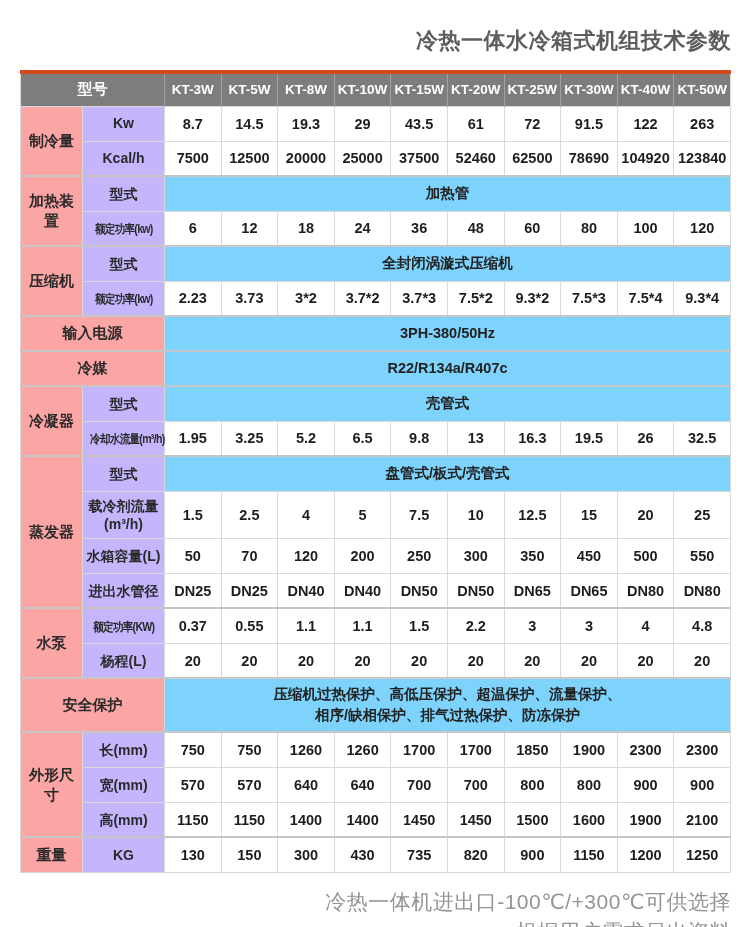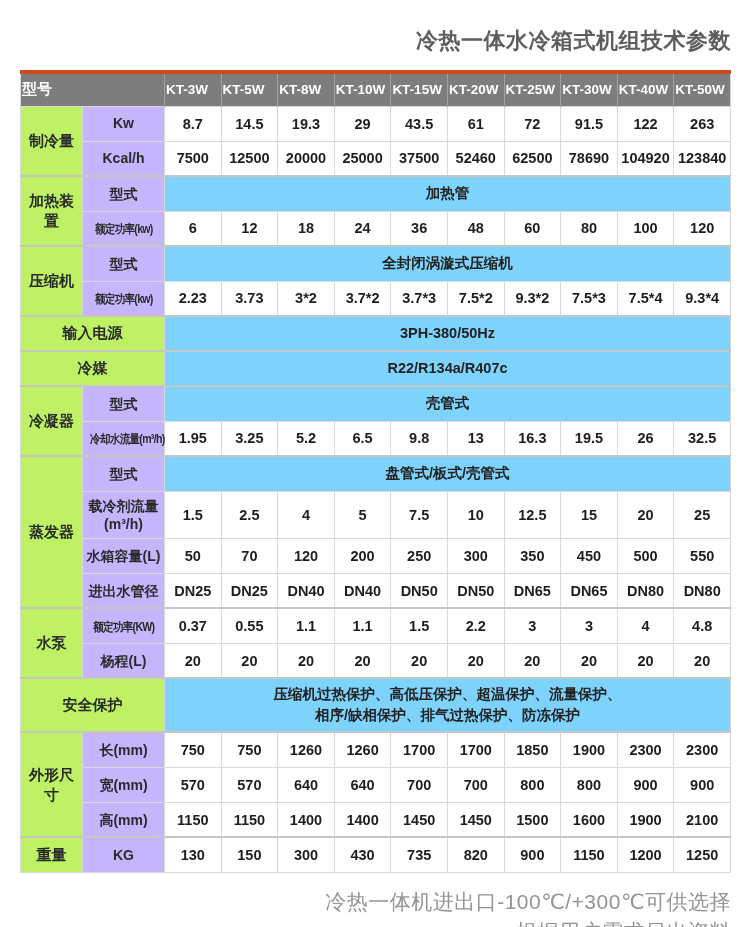--- a/index.html
+++ b/index.html
@@ -36,39 +36,39 @@
   col.c-group { width: 62px; }
   col.c-sub   { width: 82px; }
 
   thead th {
     background: #7d7d7d;
     color: #ffffff;
     font-size: 13.5px;
     font-weight: 600;
     height: 34px;
     border-left: 1px solid #a2a2a2;
-    text-align: left;
+    text-align: center;
     vertical-align: middle;
     padding: 0 1px;
   }
   thead th:first-child { border-left: none; font-size: 15px; }
 
   tbody { border-top: 2px solid #c6c6c6; }
   tbody:first-of-type { border-top: none; }
 
   tbody th, tbody td {
     border: 1px solid #d9d9d9;
     height: 35px;
     text-align: center;
     vertical-align: middle;
     font-size: 14px;
     padding: 5px 2px;
   }
   th.group {
-    background: #bef264;
+    background: #fca5a5;
     font-size: 15px;
     font-weight: 600;
     color: #2a2a2a;
     padding: 5px 6px;
     line-height: 1.35;
   }
   th.sub {
     background: #c4b5fd;
     font-weight: 700;
     color: #2a2a2a;

